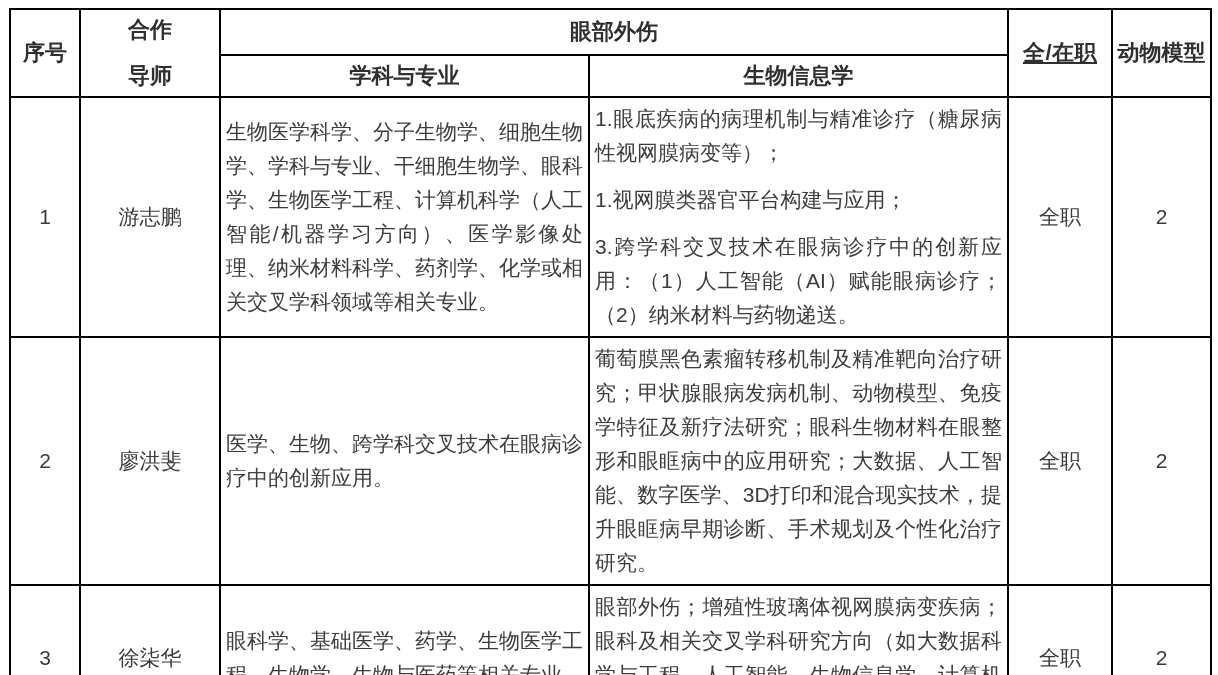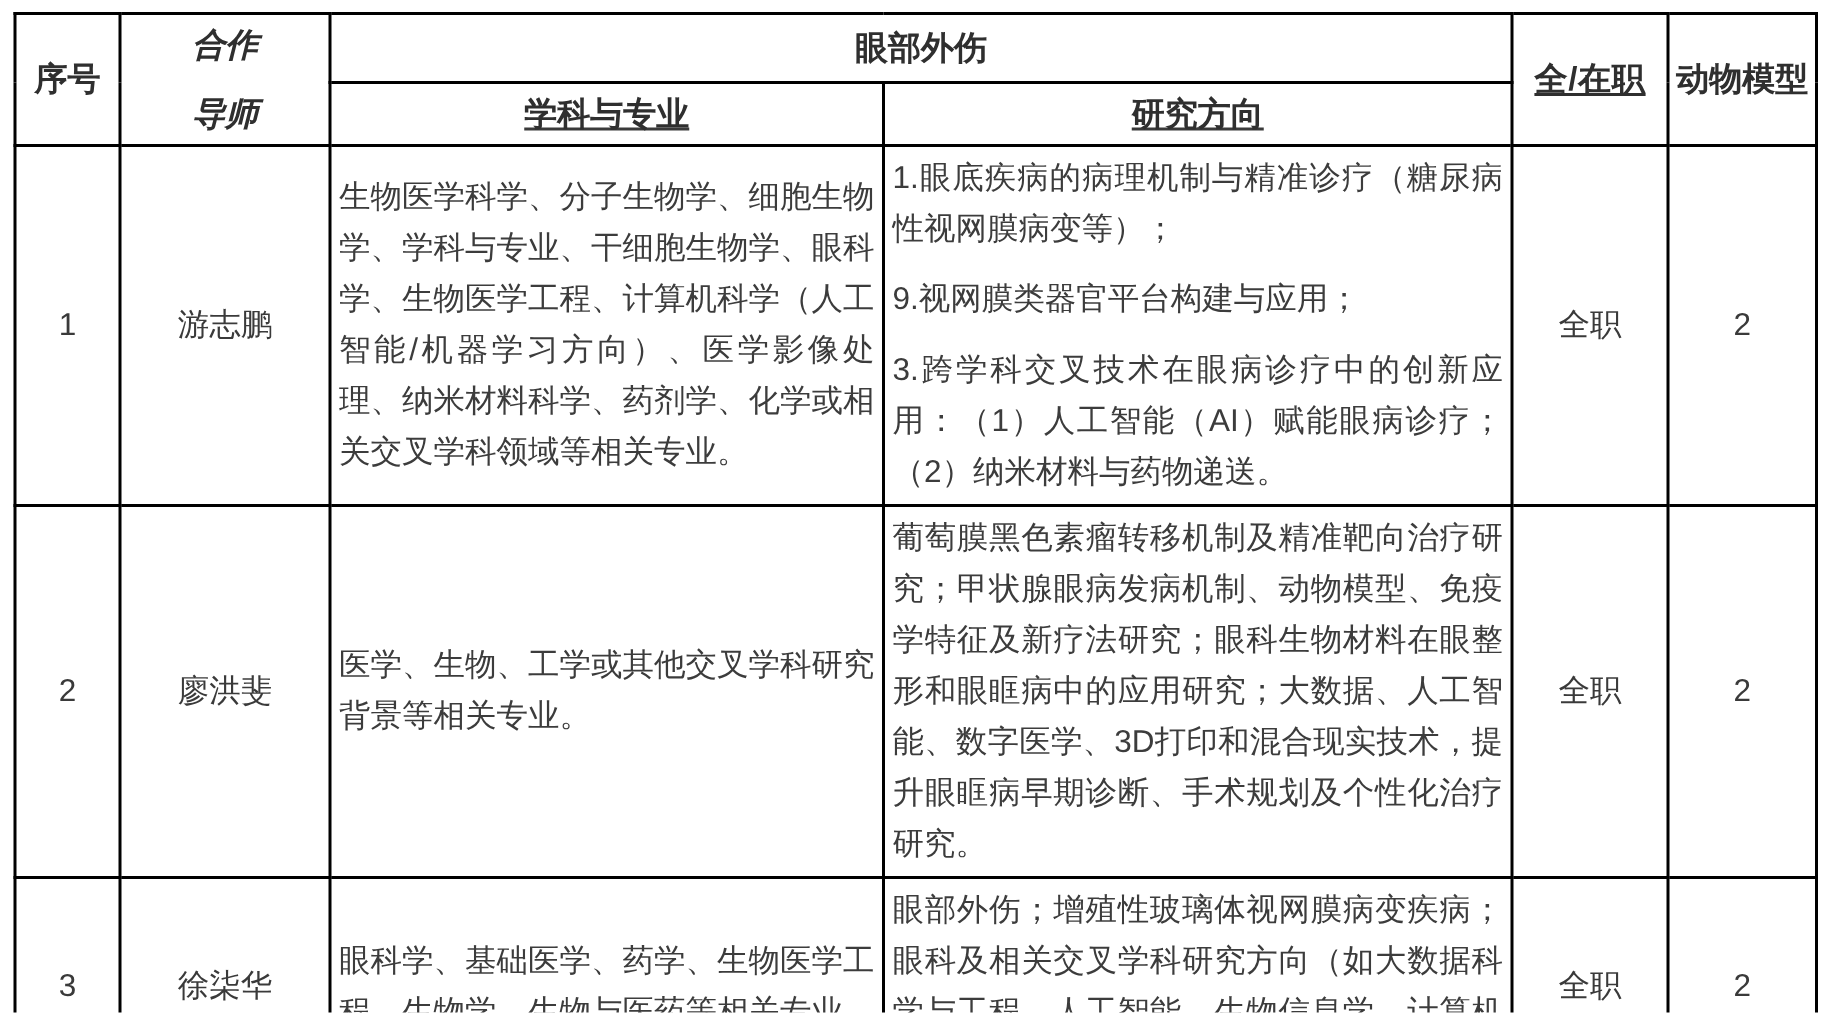--- a/index.html
+++ b/index.html
@@ -39,40 +39,39 @@
     padding: 2px 2px;
   }
   th.emph {
     font-size: 23px;
     font-weight: 800;
     letter-spacing: 0.5px;
     text-decoration: underline;
   }
   .mentor-head div {
     line-height: 1.0;
-    font-style: italic;
   }
   .mentor-head .l1 { margin-bottom: 24px; }
   td.center {
     text-align: center;
     font-size: 22px;
   }
   td.text {
     text-align: justify;
     color: #3c3c3c;
   }
   td.text p {
     margin: 0;
     text-align: justify;
   }
   td.text p + p {
     margin-top: 13px;
   }
   tr.hdr1 { height: 46px; }
-  tr.hdr2 { height: 39px; text-decoration: underline; }
+  tr.hdr2 { height: 39px; }
   tr.r1 { height: 227px; }
   tr.r2 { height: 203px; }
   tr.r3 { height: 142px; }
 </style>
 </head>
 <body>
 
 <table class="recruit">
   <colgroup>
     <col style="width:70px">
@@ -88,40 +87,40 @@
       <th rowspan="2" class="mentor-head">
         <div class="l1">合作</div>
         <div class="l2">导师</div>
       </th>
       <th colspan="2">眼部外伤</th>
       <th rowspan="2" class="emph">全/在职</th>
       <th rowspan="2">动物模型</th>
     </tr>
     <tr class="hdr2">
       <th>学科与专业</th>
-      <th>研究方向</th>
+      <th>生物信息学</th>
     </tr>
   </thead>
   <tbody>
     <tr class="r1">
       <td class="center">1</td>
       <td class="center">游志鹏</td>
       <td class="text">生物医学科学、分子生物学、细胞生物学、学科与专业、干细胞生物学、眼科学、生物医学工程、计算机科学（人工智能/机器学习方向）、医学影像处理、纳米材料科学、药剂学、化学或相关交叉学科领域等相关专业。</td>
       <td class="text">
         <p>1.眼底疾病的病理机制与精准诊疗（糖尿病性视网膜病变等）；</p>
-        <p>9.视网膜类器官平台构建与应用；</p>
+        <p>1.视网膜类器官平台构建与应用；</p>
         <p>3.跨学科交叉技术在眼病诊疗中的创新应用：（1）人工智能（AI）赋能眼病诊疗；（2）纳米材料与药物递送。</p>
       </td>
       <td class="center">全职</td>
       <td class="center">2</td>
     </tr>
     <tr class="r2">
       <td class="center">2</td>
       <td class="center">廖洪斐</td>
-      <td class="text">医学、生物、工学或其他交叉学科研究背景等相关专业。</td>
+      <td class="text">医学、生物、跨学科交叉技术在眼病诊疗中的创新应用。</td>
       <td class="text">
         <p>葡萄膜黑色素瘤转移机制及精准靶向治疗研究；甲状腺眼病发病机制、动物模型、免疫学特征及新疗法研究；眼科生物材料在眼整形和眼眶病中的应用研究；大数据、人工智能、数字医学、3D打印和混合现实技术，提升眼眶病早期诊断、手术规划及个性化治疗研究。</p>
       </td>
       <td class="center">全职</td>
       <td class="center">2</td>
     </tr>
     <tr class="r3">
       <td class="center">3</td>
       <td class="center">徐柒华</td>
       <td class="text">眼科学、基础医学、药学、生物医学工程、生物学、生物与医药等相关专业。</td>

